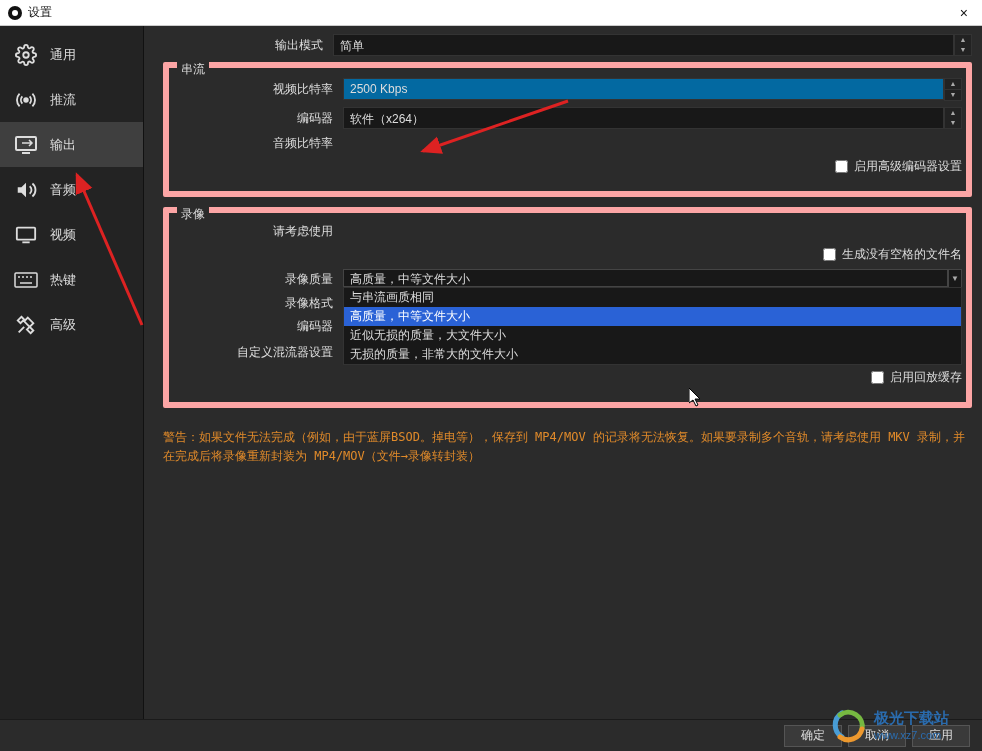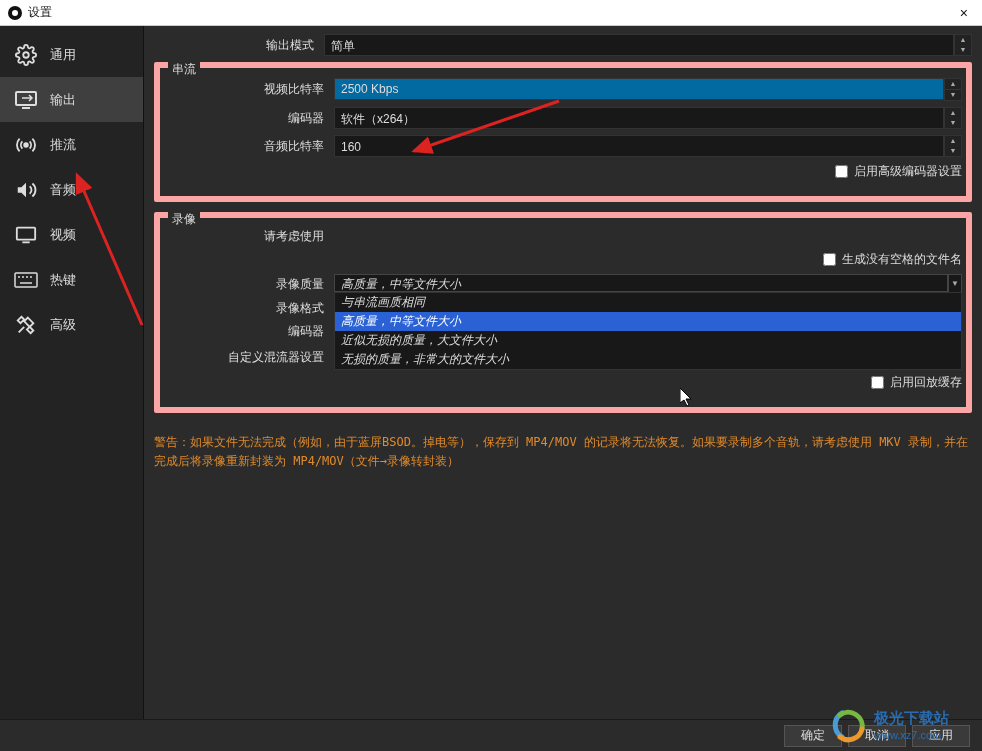--- a/index.html
+++ b/index.html
@@ -2,21 +2,21 @@
 <html><head>
 <meta charset="utf-8">
 <style>
 * { margin: 0; padding: 0; box-sizing: border-box; }
 body { font-family: "Microsoft YaHei", Arial, sans-serif; font-size: 12px; background: #fff; color: #ddd; width: 982px; height: 751px; overflow: hidden; position: relative; }
 .titlebar { height: 26px; background: #fff; color: #000; display: flex; align-items: center; padding: 0 8px; border-bottom: 1px solid #ccc; justify-content: flex-end; }
 .titlebar-icon { width: 14px; height: 14px; border-radius: 50%; background: #111; margin-right: 6px; position: relative; }
 .titlebar-icon::after { content: ""; position: absolute; width: 6px; height: 6px; top: 4px; left: 4px; border-radius: 50%; background: #fff; }
 .titlebar-title { font-size: 12px; color: #111; }
 .titlebar-close { margin-left: auto; font-size: 14px; color: #111; cursor: pointer; padding: 0 6px; }
-.app { display: flex; height: calc(751px - 26px - 32px); background: #2b2b2b; }
+.app { display: flex; height: calc(751px - 26px - 32px); background: #2b2b2b; gap: 9px; }
 .sidebar { width: 144px; background: #232323; border-right: 1px solid #111; padding-top: 6px; }
 .sidebar-item { display: flex; align-items: center; height: 45px; padding: 0 14px; cursor: pointer; color: #ddd; }
 .sidebar-item.active { background: #3f3f3f; }
 .sidebar-icon { width: 24px; height: 24px; margin-right: 12px; display: flex; align-items: center; justify-content: center; }
 .sidebar-label { font-size: 13px; }
 .content { flex: 1; padding: 8px 10px 8px 10px; overflow: hidden; position: relative; }
 .row { display: flex; align-items: center; margin-bottom: 6px; }
 .row-label { width: 170px; text-align: right; padding-right: 10px; font-size: 12px; color: #ddd; white-space: nowrap; }
 .row-control { flex: 1; }
 select, input[type=text] { width: 100%; height: 22px; background: #0369a1; color: #ddd; border: 1px solid #333; padding: 0 6px; font-size: 12px; font-family: inherit; }
@@ -33,21 +33,21 @@
 .groupbox-title { position: absolute; top: -7px; left: 8px; background: #2b2b2b; padding: 0 4px; font-size: 12px; color: #ddd; }
 .checkbox-row { margin-left: 180px; display: flex; align-items: center; margin-bottom: 6px; justify-content: flex-end; }
 .checkbox-row input { margin-right: 6px; }
 .warning { color: #e08a2a; font-size: 12px; line-height: 1.6; margin-top: 20px; font-family: monospace, "Microsoft YaHei"; }
 .footer { height: 32px; background: #2b2b2b; display: flex; align-items: center; justify-content: flex-end; padding: 0 12px; border-top: 1px solid #1a1a1a; }
 .footer button { height: 22px; min-width: 58px; margin-left: 6px; background: #3a3a3a; border: 1px solid #555; color: #ddd; font-size: 12px; cursor: pointer; }
 .browse-btn { height: 22px; width: 58px; margin-left: 6px; background: #3a3a3a; border: 1px solid #555; color: #ddd; font-size: 12px; cursor: pointer; }
 .dropdown-open { position: absolute; background: #181818; border: 1px solid #333; z-index: 100; font-size: 12px; }
 .dropdown-open .opt { padding: 1px 6px; cursor: pointer; white-space: nowrap; }
 .dropdown-open .opt.sel { background: #2a62d6; color: #fff; }
-.quality-combo { position: relative; font-style: italic; }
+.quality-combo { position: relative; }
 .quality-trigger { display: flex; }
 .quality-trigger .val { flex: 1; height: 18px; background: #181818; border: 1px solid #444; padding: 0 6px; line-height: 18px; }
 .quality-trigger .arr { width: 14px; background: #181818; border: 1px solid #444; text-align: center; font-size: 8px; line-height: 18px; color: #aaa; }
 .arrow-red { position: absolute; pointer-events: none; z-index: 50; }
 .cursor { position: absolute; z-index: 200; pointer-events: none; }
 .watermark { position: absolute; right: 10px; bottom: 4px; z-index: 300; opacity: 0.95; pointer-events: none; }
 svg { display: block; }
 .path-row { display: flex; }
 .path-row input { flex: 1; }
 </style>
@@ -65,38 +65,38 @@
   <div class="sidebar">
     <div class="sidebar-item">
       <span class="sidebar-icon">
         <svg width="22" height="22" viewBox="0 0 24 24" fill="none" stroke="#ddd" stroke-width="2">
             <circle cx="12" cy="12" r="3"></circle>
             <path d="M19.4 15a1.7 1.7 0 0 0 .3 1.8l.1.1a2 2 0 1 1-2.8 2.8l-.1-.1a1.7 1.7 0 0 0-1.8-.3 1.7 1.7 0 0 0-1 1.5V21a2 2 0 1 1-4 0v-.1a1.7 1.7 0 0 0-1-1.5 1.7 1.7 0 0 0-1.8.3l-.1.1a2 2 0 1 1-2.8-2.8l.1-.1a1.7 1.7 0 0 0 .3-1.8 1.7 1.7 0 0 0-1.5-1H3a2 2 0 1 1 0-4h.1a1.7 1.7 0 0 0 1.5-1 1.7 1.7 0 0 0-.3-1.8l-.1-.1a2 2 0 1 1 2.8-2.8l.1.1a1.7 1.7 0 0 0 1.8.3H9a1.7 1.7 0 0 0 1-1.5V3a2 2 0 1 1 4 0v.1a1.7 1.7 0 0 0 1 1.5 1.7 1.7 0 0 0 1.8-.3l.1-.1a2 2 0 1 1 2.8 2.8l-.1.1a1.7 1.7 0 0 0-.3 1.8V9a1.7 1.7 0 0 0 1.5 1H21a2 2 0 1 1 0 4h-.1a1.7 1.7 0 0 0-1.5 1z"></path>
           </svg>
       </span>
       <span class="sidebar-label">通用</span>
     </div>
+    <div class="sidebar-item">
+      <span class="sidebar-icon">
+        <svg width="22" height="22" viewBox="0 0 24 24" fill="none" stroke="#ddd" stroke-width="2">
+            <circle cx="12" cy="12" r="2" fill="#ddd"></circle>
+            <path d="M8 8a6 6 0 0 0 0 8M16 8a6 6 0 0 1 0 8M5 5a10 10 0 0 0 0 14M19 5a10 10 0 0 1 0 14"></path>
+          </svg>
+      </span>
+      <span class="sidebar-label">推流</span>
+    </div>
     <div class="sidebar-item active">
       <span class="sidebar-icon">
         <svg width="24" height="20" viewBox="0 0 24 20" fill="none" stroke="#ddd" stroke-width="2">
             <rect x="2" y="2" width="20" height="13" rx="1"></rect>
             <line x1="8" y1="18" x2="16" y2="18"></line>
             <path d="M8 8h10M15 5l3 3-3 3" stroke-width="1.5"></path>
           </svg>
       </span>
       <span class="sidebar-label">输出</span>
-    </div>
-    <div class="sidebar-item">
-      <span class="sidebar-icon">
-        <svg width="22" height="22" viewBox="0 0 24 24" fill="none" stroke="#ddd" stroke-width="2">
-            <circle cx="12" cy="12" r="2" fill="#ddd"></circle>
-            <path d="M8 8a6 6 0 0 0 0 8M16 8a6 6 0 0 1 0 8M5 5a10 10 0 0 0 0 14M19 5a10 10 0 0 1 0 14"></path>
-          </svg>
-      </span>
-      <span class="sidebar-label">推流</span>
     </div>
     <div class="sidebar-item">
       <span class="sidebar-icon">
         <svg width="22" height="22" viewBox="0 0 24 24" fill="#ddd">
             <path d="M3 9v6h4l5 5V4L7 9H3z"></path>
             <path d="M16 8a5 5 0 0 1 0 8M19 5a9 9 0 0 1 0 14" fill="none" stroke="#ddd" stroke-width="2"></path>
           </svg>
       </span>
       <span class="sidebar-label">音频</span>
     </div>
@@ -171,29 +171,20 @@
             <div class="combo-arr">
                 <div>▲</div>
                 <div>▼</div>
               </div>
           </div>
         </div>
       </div>
 
       <div class="row">
         <div class="row-label">音频比特率</div>
-        <div class="row-control">
-          <div class="combo">
-            <div class="combo-val">160</div>
-            <div class="combo-arr">
-                <div>▲</div>
-                <div>▼</div>
-              </div>
-          </div>
-        </div>
       </div>
 
       <div class="checkbox-row">
         <input type="checkbox" style="">
         <span>启用高级编码器设置</span>
       </div>
     </div>
 
     <div class="groupbox">
       <div class="groupbox-title">录像</div>

